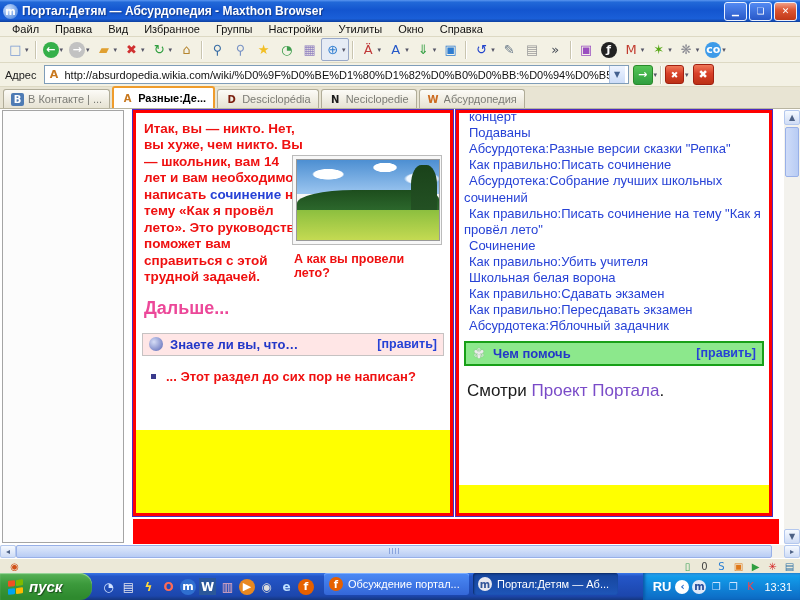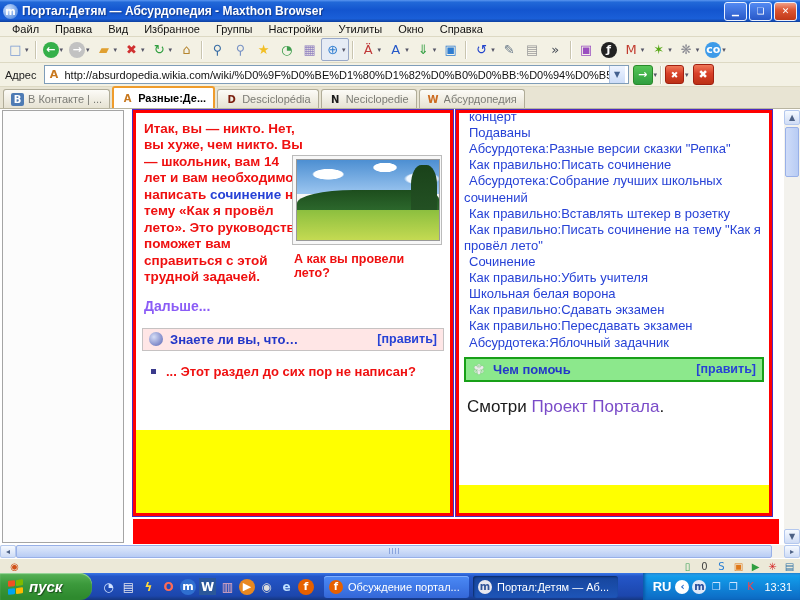--- a/index.html
+++ b/index.html
@@ -70,21 +70,21 @@
   .ph{position:relative;width:142px;height:80px;overflow:hidden;border:1px solid #999;}
   .ph-sky{position:absolute;left:0;top:0;right:0;height:42%;
     background:radial-gradient(ellipse 26px 9px at 22% 42%,#fff 55%,rgba(255,255,255,0) 62%),
                radial-gradient(ellipse 20px 8px at 62% 22%,#fff 55%,rgba(255,255,255,0) 62%),
                radial-gradient(ellipse 30px 11px at 88% 55%,#f0f7ff 50%,rgba(255,255,255,0) 60%),
                linear-gradient(#4d8fd2,#9cc6f0);}
   .ph-forest{position:absolute;left:0;top:38%;right:0;height:28%;background:linear-gradient(#1d4d1d,#2e6b2e);border-radius:40% 20% 30% 10%/60% 40% 0 0;}
   .ph-tree{position:absolute;right:2px;top:6%;width:26px;height:62%;background:linear-gradient(#1a421a,#245224);border-radius:40% 40% 0 0;}
   .ph-meadow{position:absolute;left:0;bottom:0;right:0;height:38%;background:linear-gradient(#8cbf3f,#c4da52);}
   .thumb-cap{color:var(--text-red);font-weight:bold;font-size:12.5px;margin:7px 0 0 2px;}
-  .dalshe{color:#8b5cf6;font-weight:bold;font-size:14px;margin:12px 8px 0 8px;}
+  .dalshe{color:#ec4899;font-weight:bold;font-size:18px;margin:12px 8px 0 8px;}
   .sec-head{display:flex;align-items:center;margin:14px 6px 0 6px;padding:3px 6px;font-size:13px;font-weight:bold;box-sizing:border-box;}
   .sec-head.pink{background:var(--pink-header);border:1px solid #c6c2c2;}
   .sec-head.green{background:var(--green-header);border:2px solid var(--green-border);margin:0;}
   .sec-ico{width:14px;height:14px;margin-right:7px;border-radius:50%;flex:none;}
   .globe{background:radial-gradient(circle at 35% 35%,#d6ddf6,#7d88c8 70%,#5c64a8);}
   .flower{color:#ececec;font-size:13px;text-shadow:0 0 2px #9a9;}
   .sec-title{color:#2337c8;}
   .sec-edit{margin-left:auto;color:var(--link-blue);font-weight:bold;font-size:12.5px;}
   .dyk-item{margin:13px 0 0 30px;color:var(--text-red);font-weight:bold;font-size:13px;position:relative;width:250px;}
   .dyk-item::before{content:"";position:absolute;left:-15px;top:5px;width:5px;height:5px;background:#3a3a8c;}
@@ -111,21 +111,21 @@
   .hgrip{position:absolute;left:50%;top:2px;width:10px;height:6px;margin-left:-5px;
     background:repeating-linear-gradient(90deg,#8aa4dd 0 1px,transparent 1px 3px);}
 
   
   .statusbar{position:absolute;left:0;top:558px;width:800px;height:15px;background:#ece9d8;border-top:1px solid #fff;
     display:flex;align-items:center;padding:0 4px;box-sizing:border-box;font-size:10px;}
   .statusbar .spacer{flex:1;}
   .st-ico{width:13px;height:13px;font-size:10px;margin-left:4px;}
 
   
-  .taskbar{position:absolute;left:0;top:573px;width:800px;height:27px;display:flex;align-items:center;
+  .taskbar{position:absolute;left:0;top:573px;width:800px;height:27px;display:flex;
     background:linear-gradient(#3a77e8 0%,#2456c8 12%,#1c46ac 85%,#15367e 100%);}
   .startbtn{height:27px;width:92px;flex:none;display:flex;align-items:center;padding-left:8px;box-sizing:border-box;
     border-radius:0 12px 12px 0;background:linear-gradient(#59b358 0%,#3c9a3c 40%,#2e8a2e 90%);box-shadow:inset 0 1px 1px #9fd89f;
     color:#fff;font-weight:bold;font-style:italic;font-size:15px;text-shadow:1px 1px 1px #1a4a1a;}
   .flag{width:16px;height:14px;display:grid;grid-template-columns:7px 7px;grid-gap:1px;margin-right:5px;transform:skewY(-6deg);}
   .flag i{height:6px;border-radius:1px;}
   .f1{background:#f25022;}.f2{background:#7fba00;}.f3{background:#00a4ef;}.f4{background:#ffb900;}
   .quicklaunch{display:flex;align-items:center;margin-left:8px;gap:3px;flex:none;}
   .ql{width:17px;height:17px;font-size:12px;font-weight:bold;}
   .tasks{display:flex;margin-left:10px;gap:4px;flex:1;}
@@ -344,21 +344,20 @@
         </div>
 
         <div class="col cright">
           <div class="rlinks">
 
           <div class="rlink">концерт</div>
               <div class="rlink">Подаваны</div>
               <div class="rlink">Абсурдотека:Разные версии сказки "Репка"</div>
               <div class="rlink">Как правильно:Писать сочинение</div>
               <div class="rlink">Абсурдотека:Собрание лучших школьных сочинений</div>
-              <div class="rlink">Как правильно:Вставлять штекер в розетку</div>
               <div class="rlink">Как правильно:Писать сочинение на тему "Как я провёл лето"</div>
               <div class="rlink">Сочинение</div>
               <div class="rlink">Как правильно:Убить учителя</div>
               <div class="rlink">Школьная белая ворона</div>
               <div class="rlink">Как правильно:Сдавать экзамен</div>
               <div class="rlink">Как правильно:Пересдавать экзамен</div>
               <div class="rlink">Абсурдотека:Яблочный задачник</div>
             </div>
 
           <div class="help-wrap">

